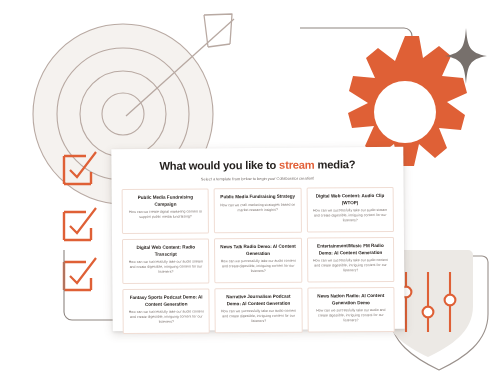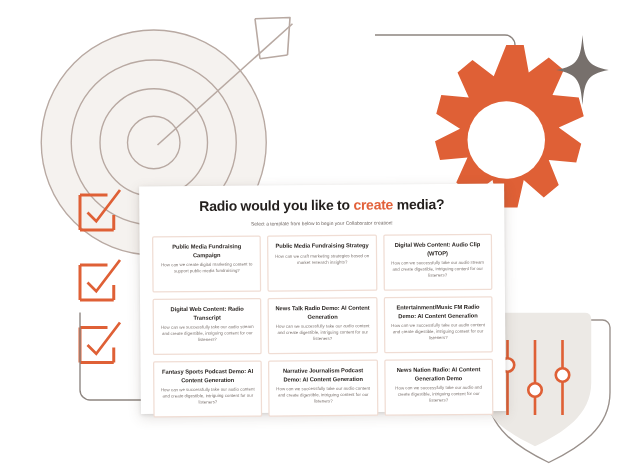--- a/index.html
+++ b/index.html
@@ -164,21 +164,21 @@
         <circle cx="68" cy="50" r="5.4" fill="#ffffff"></circle>
       </g>
     </svg>
 
   </div>
 
   <div class="panel">
     <div class="panel-inner">
 
       <h1 class="title">
-        <span>Radio would you like to </span><span class="accent">create</span><span> media?</span>
+        <span>What would you like to </span><span class="accent">stream</span><span> media?</span>
       </h1>
 
       <div class="subtitle">Select a template from below to begin your Collaborator creation!</div>
 
       <div class="grid">
 
         <div class="card">
           <div class="card-title">Public Media Fundraising Campaign</div>
           <div class="card-desc">How can we create digital marketing content to support public media fundraising?</div>
         </div>

